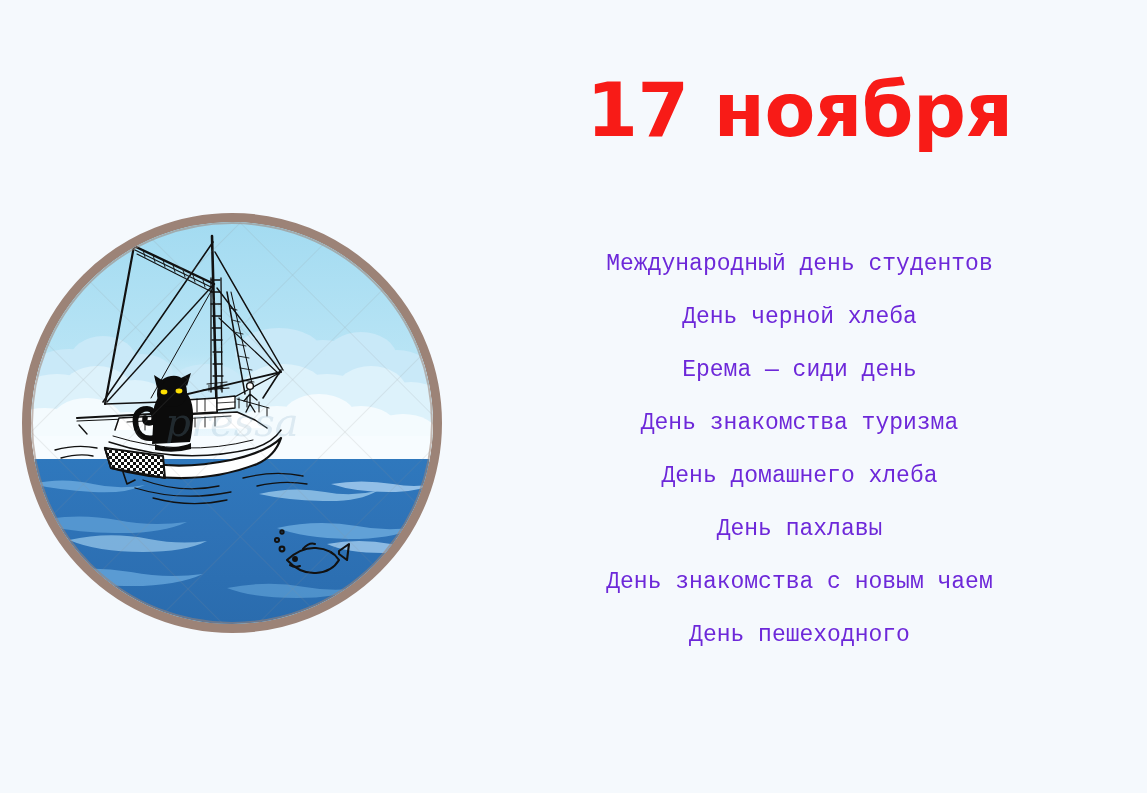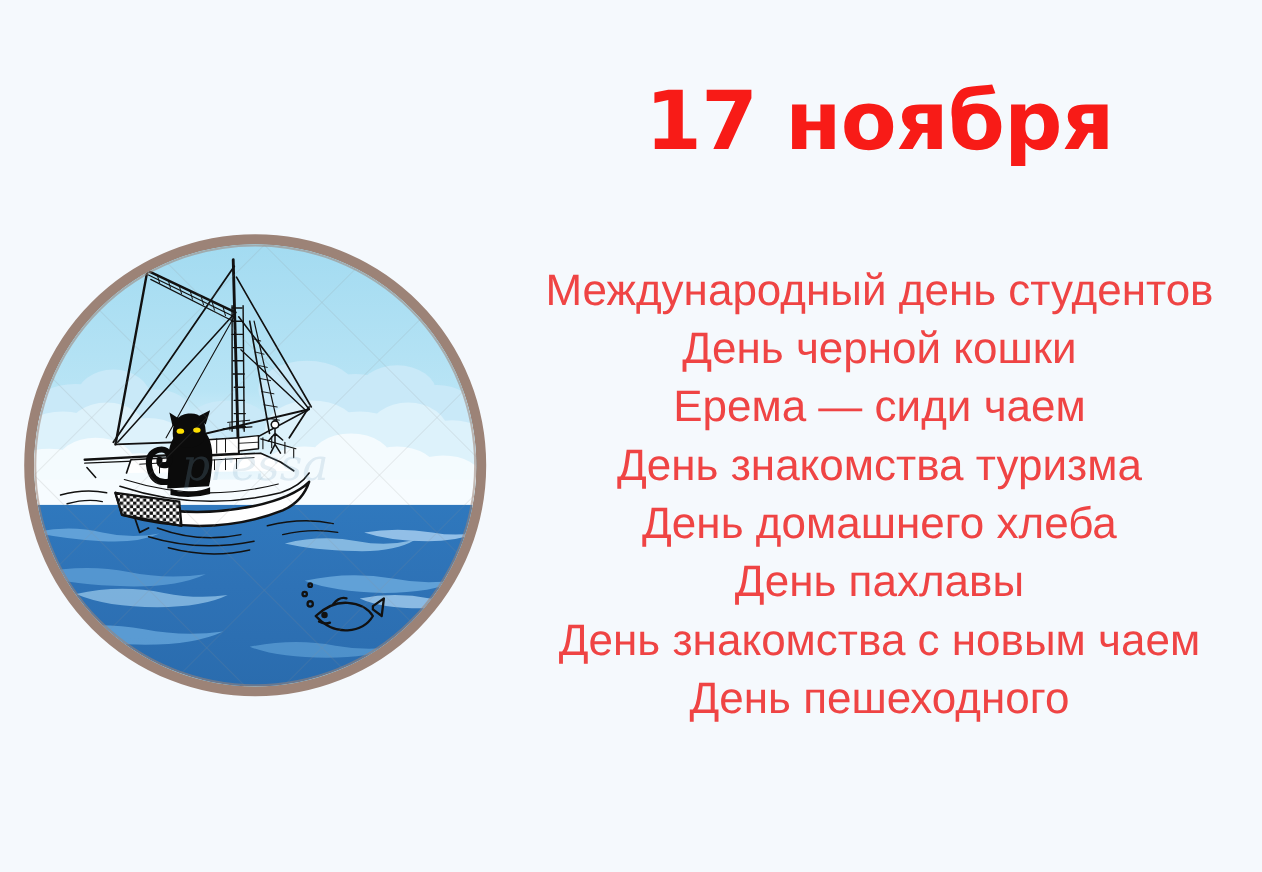--- a/index.html
+++ b/index.html
@@ -70,26 +70,26 @@
   .holiday-list {
     position: absolute;
     left: 0;
     top: 238px;
     width: 100%;
     text-align: center;
     list-style: none;
   }
 
   .holiday-list li {
-    color: #ef4444;
-    font-size: 40px;
+    color: #6d28d9;
+    font-size: 23px;
     font-weight: 400;
     line-height: 53px;
     white-space: nowrap;
-    font-family: Liberation Sans, sans-serif;
+    font-family: Liberation Mono, monospace;
   }
 </style>
 </head>
 <body>
 
 <div class="slide">
 
   <div class="illustration-wrap">
     <div class="illustration">
 
@@ -309,22 +309,22 @@
       </svg>
     </div>
   </div>
 
   <div class="content">
 
     <div class="date-title">17 ноября</div>
 
     <ul class="holiday-list">
       <li>Международный день студентов</li>
-      <li>День черной кошки</li>
-      <li>Ерема — сиди чаем</li>
+      <li>День черной хлеба</li>
+      <li>Ерема — сиди день</li>
       <li>День знакомства туризма</li>
       <li>День домашнего хлеба</li>
       <li>День пахлавы</li>
       <li>День знакомства с новым чаем</li>
       <li>День пешеходного</li>
     </ul>
 
   </div>
 </div>
 

